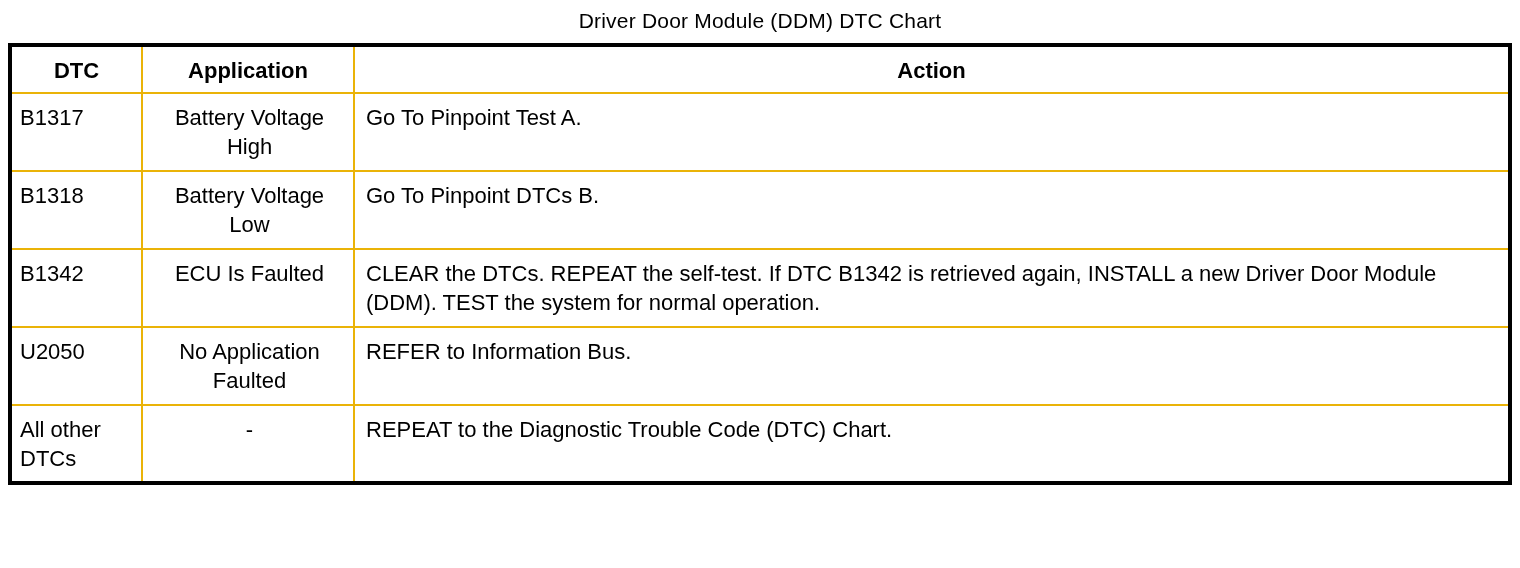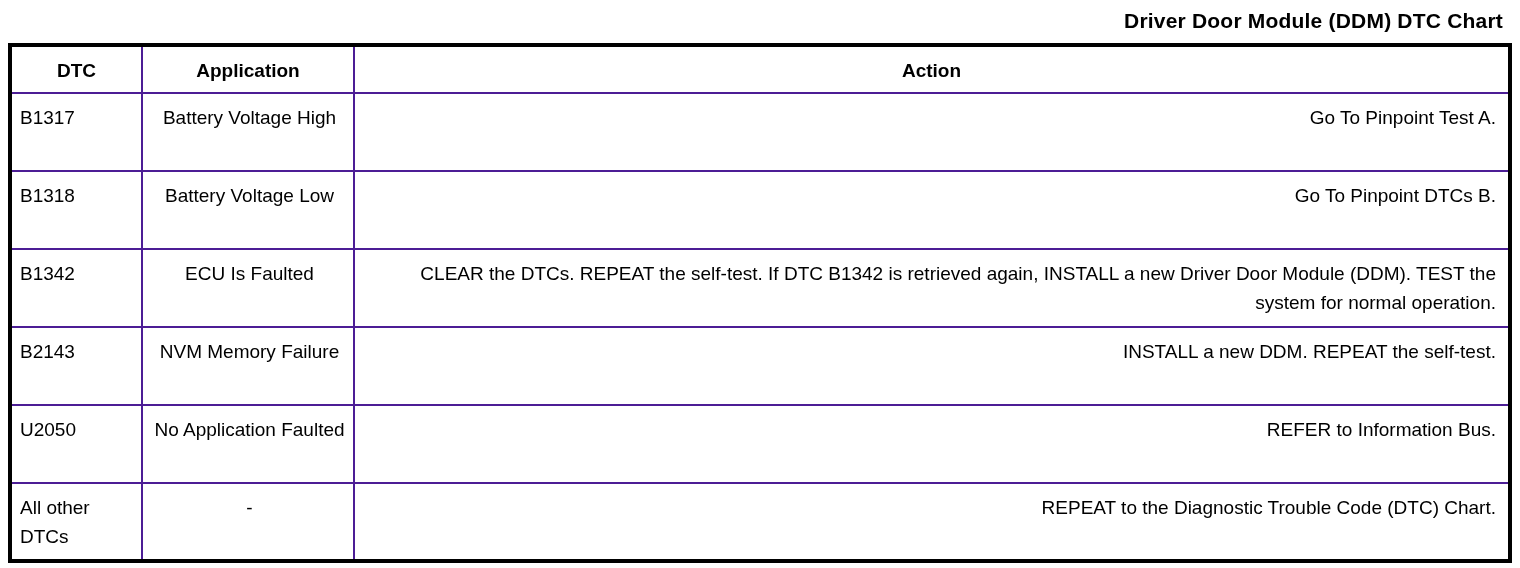--- a/index.html
+++ b/index.html
@@ -10,38 +10,38 @@
     color: #000000;
   }
   .page {
     width: 1520px;
     height: 568px;
     background: #ffffff;
     overflow: hidden;
     box-sizing: border-box;
   }
   .chart-title {
-    text-align: right;
+    text-align: center;
     font-size: 21px;
-    font-weight: 700;
-    margin: 6px 17px 0 0;
+    font-weight: 400;
+    margin: 6px 0 0 0;
     line-height: 30px;
     letter-spacing: 0.2px;
   }
   table.dtc-table {
     border-collapse: collapse;
     table-layout: fixed;
     width: 1504px;
     margin: 7px 0 0 8px;
     border: 4px solid #000000;
   }
   table.dtc-table th,
   table.dtc-table td {
-    border: 2px solid #4c1d95;
-    font-size: 19px;
+    border: 2px solid #eab308;
+    font-size: 22px;
     line-height: 29px;
     vertical-align: top;
     box-sizing: border-box;
     overflow: hidden;
   }
   table.dtc-table th {
     font-weight: 700;
     text-align: center;
     height: 48px;
     padding: 9px 6px 6px 6px;
@@ -51,22 +51,22 @@
   col.col-action{ width: auto;  }
   td.cell-dtc {
     text-align: left;
     padding: 9px 8px 6px 8px;
   }
   td.cell-desc {
     text-align: center;
     padding: 9px 8px 6px 11px;
   }
   td.cell-action {
-    text-align: right;
-    padding: 9px 12px 6px 19px;
+    text-align: left;
+    padding: 9px 12px 6px 11px;
   }
   tr.data-row { height: 78px; }
 </style>
 </head>
 <body>
 
 <div class="page">
 
   <div class="chart-title">Driver Door Module (DDM) DTC Chart</div>
 
@@ -93,25 +93,20 @@
         <td class="cell-dtc">B1318</td>
         <td class="cell-desc">Battery Voltage Low</td>
         <td class="cell-action">Go To Pinpoint DTCs B.</td>
       </tr>
       <tr class="data-row">
         <td class="cell-dtc">B1342</td>
         <td class="cell-desc">ECU Is Faulted</td>
         <td class="cell-action">CLEAR the DTCs. REPEAT the self-test. If DTC B1342 is retrieved again, INSTALL a new Driver Door Module (DDM). TEST the system for normal operation.</td>
       </tr>
       <tr class="data-row">
-        <td class="cell-dtc">B2143</td>
-        <td class="cell-desc">NVM Memory Failure</td>
-        <td class="cell-action">INSTALL a new DDM. REPEAT the self-test.</td>
-      </tr>
-      <tr class="data-row">
         <td class="cell-dtc">U2050</td>
         <td class="cell-desc">No Application Faulted</td>
         <td class="cell-action">REFER to Information Bus.</td>
       </tr>
       <tr class="data-row">
         <td class="cell-dtc">All other DTCs</td>
         <td class="cell-desc">-</td>
         <td class="cell-action">REPEAT to the Diagnostic Trouble Code (DTC) Chart.</td>
       </tr>
     </tbody>

